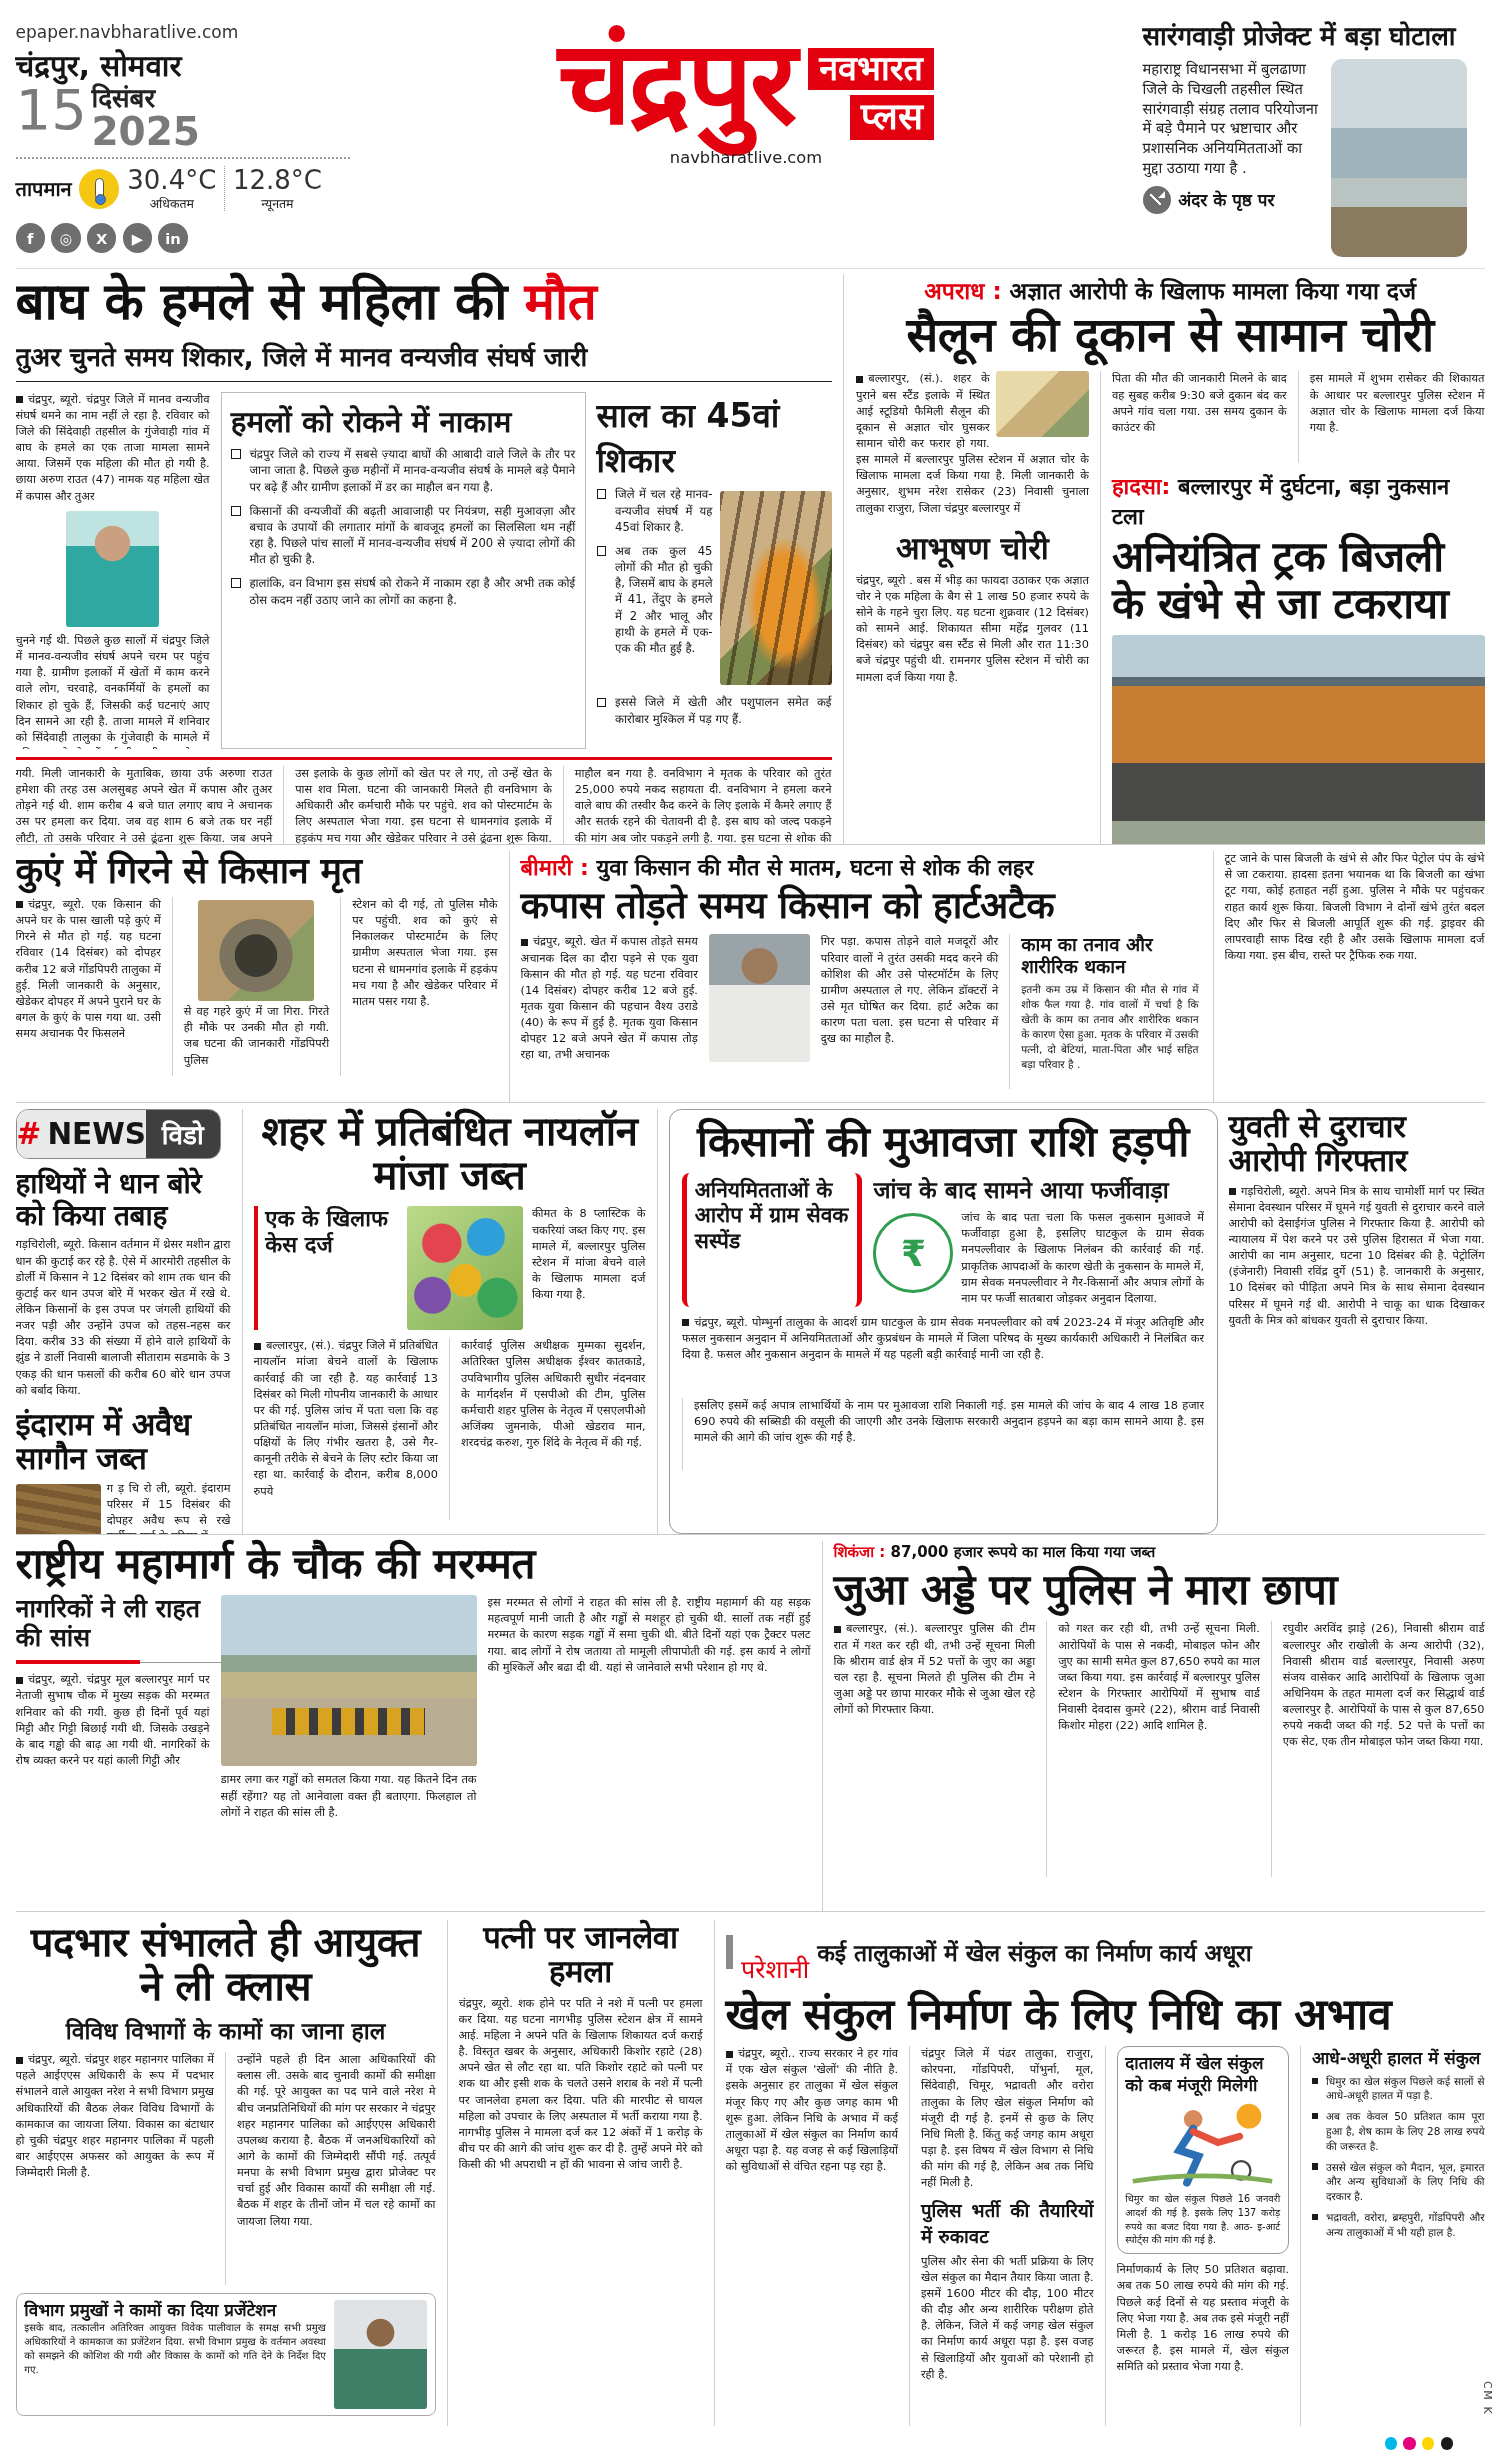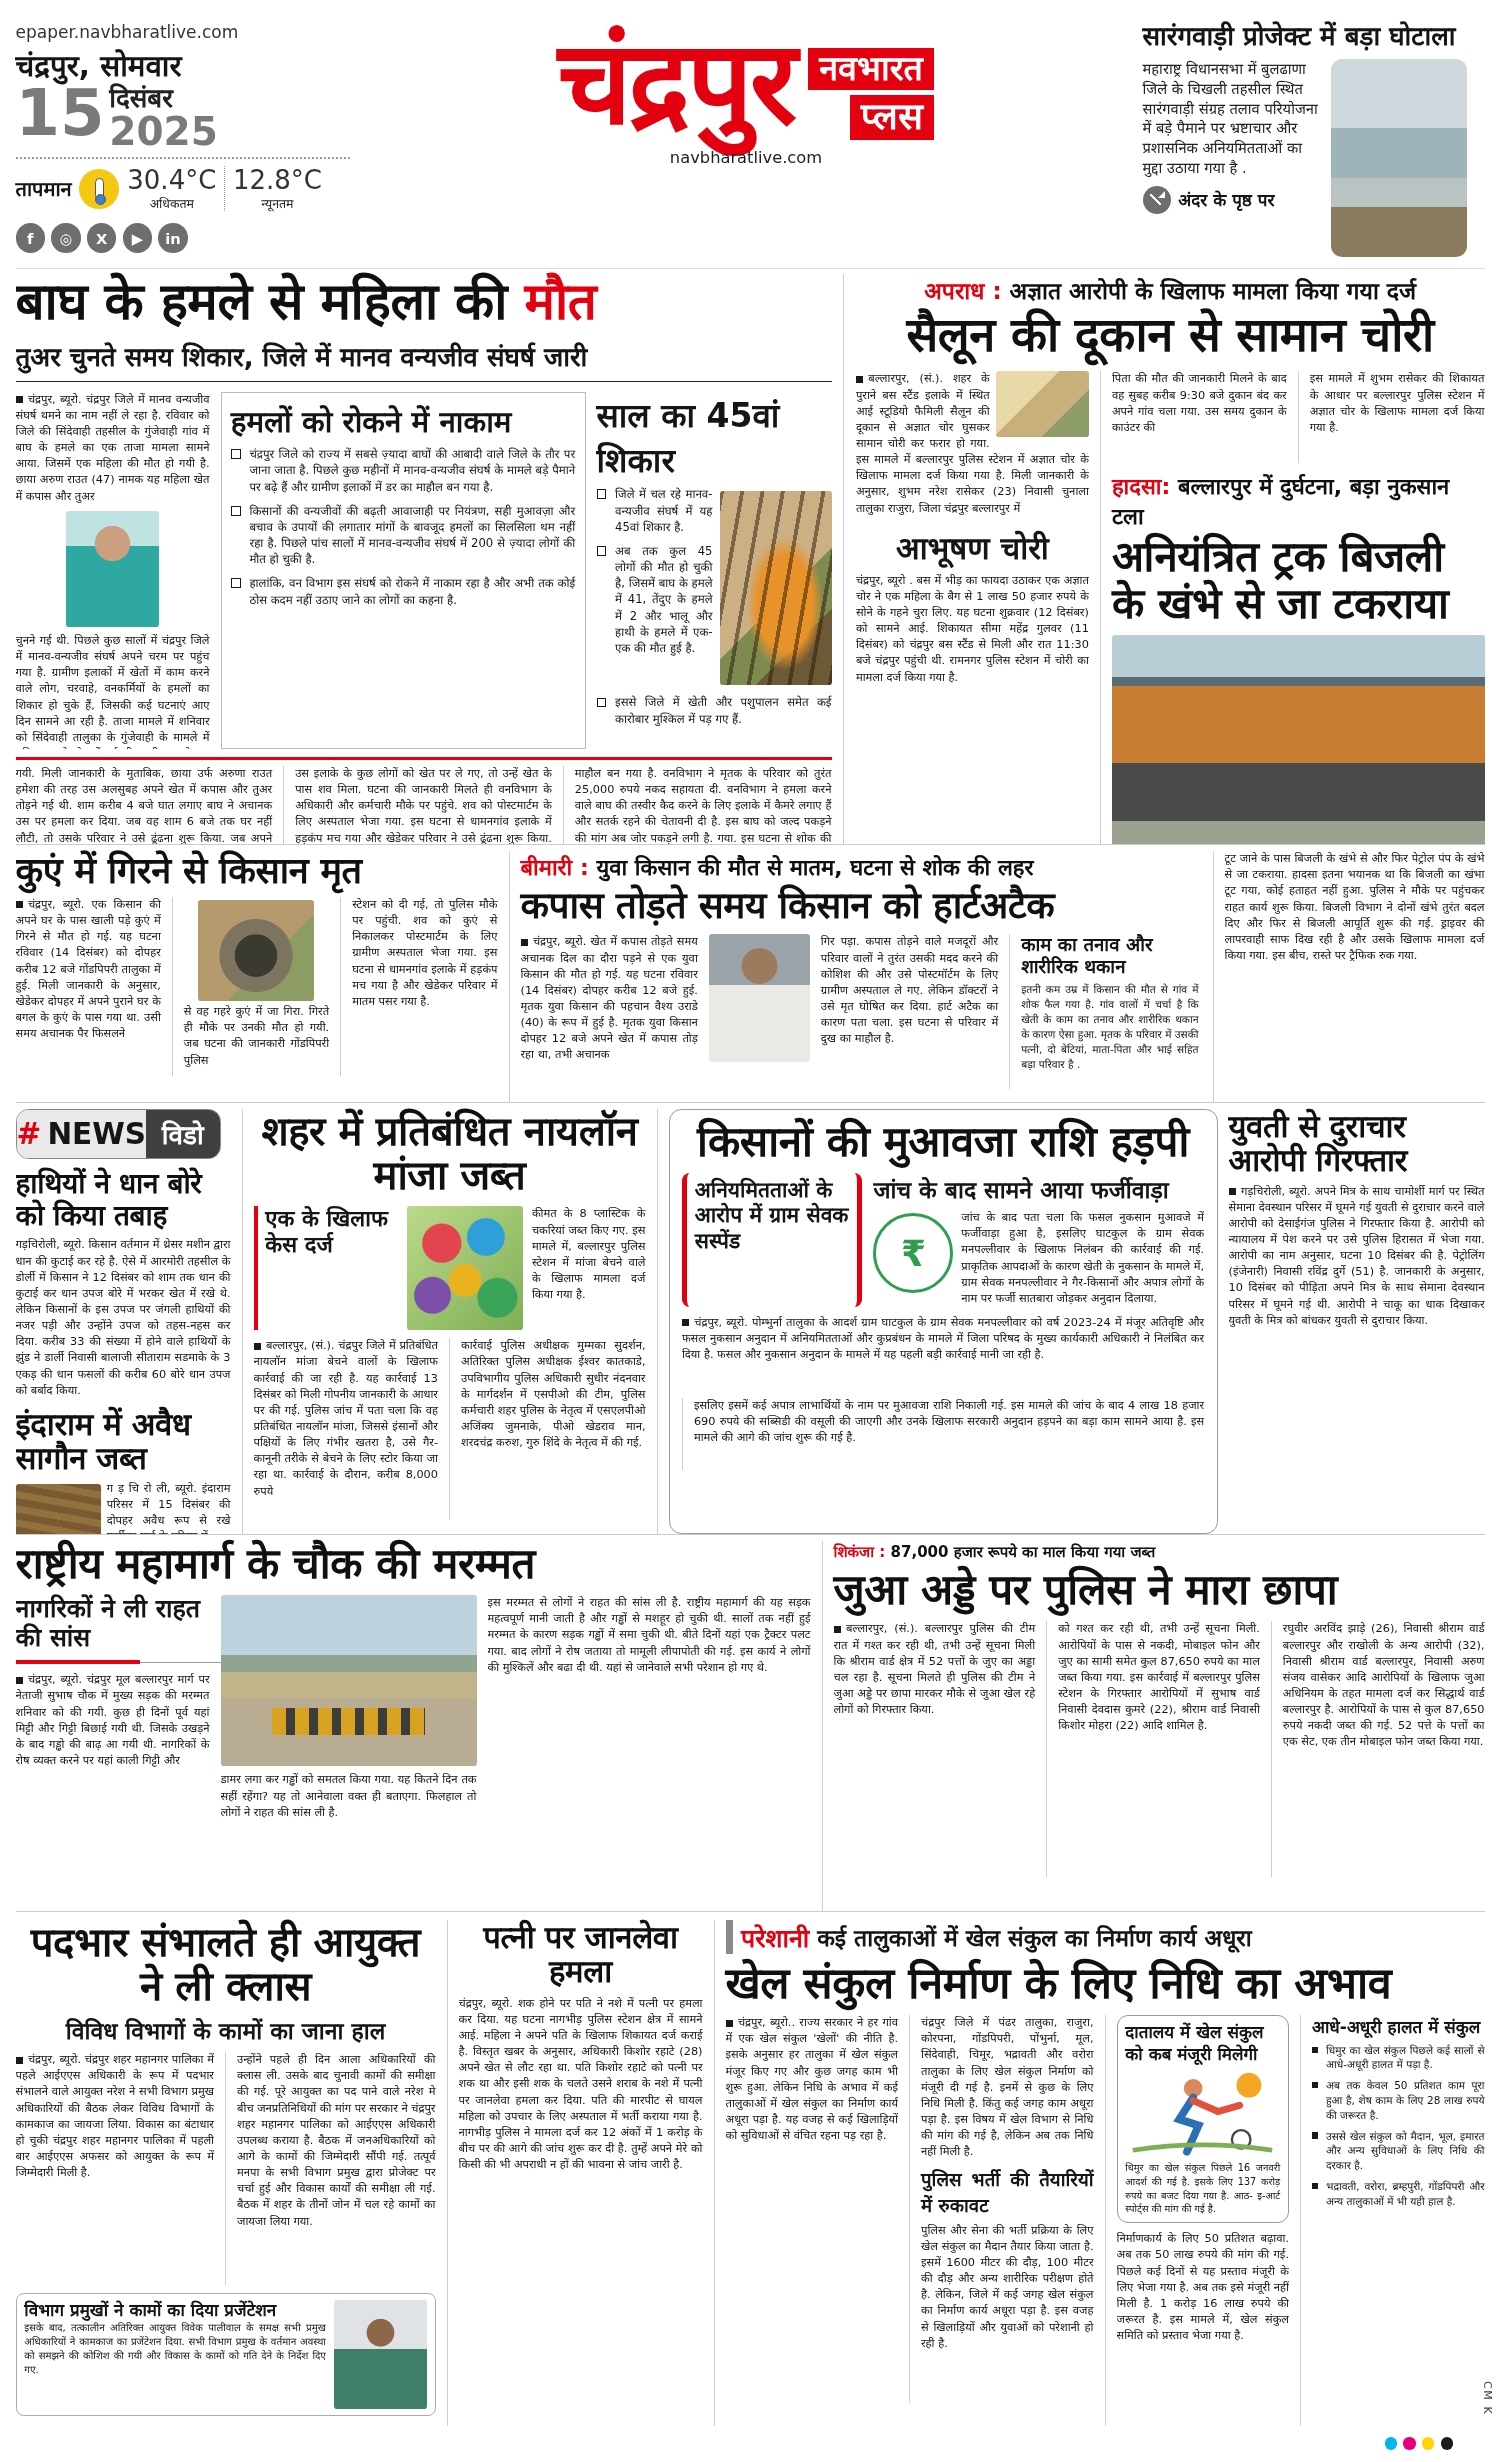--- a/index.html
+++ b/index.html
@@ -21,21 +21,21 @@
   ul.sq li::before{content:"";position:absolute;left:0;top:3.1px;width:7.8px;height:7.8px;border:1.9px solid #1a1a1a;background:#fff;}
   ul.sqb{list-style:none;margin:3.1px 0 0 0;padding:0;}
   ul.sqb li{position:relative;padding-left:14px;margin-bottom:6.2px;font-size:10.5px;line-height:1.4;text-align:justify;}
   ul.sqb li::before{content:"";position:absolute;left:0;top:3.9px;width:6.2px;height:6.2px;background:#1a1a1a;}
   .sqmark{display:inline-block;width:7px;height:7px;background:#1a1a1a;margin-right:5.4px;vertical-align:middle;}
   
   .masthead{height:268px;display:flex;box-sizing:border-box;padding-top:22px;}
   .mh-left{width:334px;}
   .mh-url{font-size:17px;color:#333;}
   .mh-cityday{font-size:29.5px;font-weight:bold;margin-top:1.6px;}
-  .mh-daynum{font-size:64px;font-weight:bold;color:#7a7a7a;line-height:.9;}
+  .mh-daynum{font-size:56px;font-weight:normal;color:#7a7a7a;line-height:.9;}
   .mh-mon{font-size:26px;font-weight:bold;color:#222;line-height:1.05;}
   .mh-year{font-size:39px;font-weight:bold;color:#7a7a7a;line-height:1;}
   .dotted{border-top:2.3px dotted #9a9a9a;margin:6.2px 0;}
   .weather{display:flex;align-items:center;gap:7.8px;}
   .w-label{font-size:20px;font-weight:bold;}
   .thermo{width:40px;height:40px;border-radius:50%;background:#f4c712;display:flex;align-items:center;justify-content:center;}
   .thermo .stem{width:6.2px;height:20px;background:#fff;border:1.6px solid #555;border-radius:4.7px;position:relative;}
   .thermo .stem::after{content:"";position:absolute;left:-1.6px;bottom:-6.2px;width:9.3px;height:9.3px;border-radius:50%;background:#3a7fd5;border:1.6px solid #555;}
   .temp{font-size:26px;color:#333;}
   .temp small{display:block;font-size:12.4px;color:#222;text-align:center;}
@@ -165,21 +165,21 @@
   .combox{border:0.8px solid #aaa;border-radius:7.8px;padding:6.2px 7.8px;margin-top:7.8px;display:flex;gap:7.8px;}
   .combox-t{font-size:17px;font-weight:bold;line-height:1.2;}
   .offpic{width:93px;height:109px;background:
      radial-gradient(circle at 50% 30%,#8d6848 0 15%,transparent 16%),
      linear-gradient(180deg,#dfe3e6 0 45%,#3f7f68 45% 100%);}
   .wife{width:256px;border-right:0.8px solid #cfcfcf;padding-right:11px;box-sizing:border-box;}
   .wife-hl{font-size:31px;text-align:center;margin-bottom:7.8px;}
   .sports{flex:1;display:flex;flex-direction:column;}
   .sp-kickrow{display:flex;align-items:center;gap:7.8px;}
   .sp-kickbar{width:7.8px;height:34px;background:#8a8a8a;}
-  .sp-kicklabel{font-size:25px;font-weight:bold;}
+  .sp-kicklabel{font-size:25px;font-weight:normal;margin-top:31px;}
   .sp-kicktext{font-size:23px;font-weight:bold;}
   .sp-hl{font-size:43px;margin:6.2px 0 7.8px 0;}
   .sp-grid{display:flex;gap:11px;flex:1;}
   .sp-box1{border:1.6px solid #999;border-radius:11px;padding:6.2px 7.8px;margin-bottom:7.8px;}
   .sp-box1-t{font-size:17px;font-weight:bold;line-height:1.25;}
   .sp-illus{width:100%;height:93px;}
   .sp-sub2{font-size:18.6px;font-weight:bold;margin:6.2px 0 3.1px 0;}
   .sp-right{width:179px;}
   .sp-box2-t{font-size:17px;font-weight:bold;margin-bottom:4.7px;}
   

